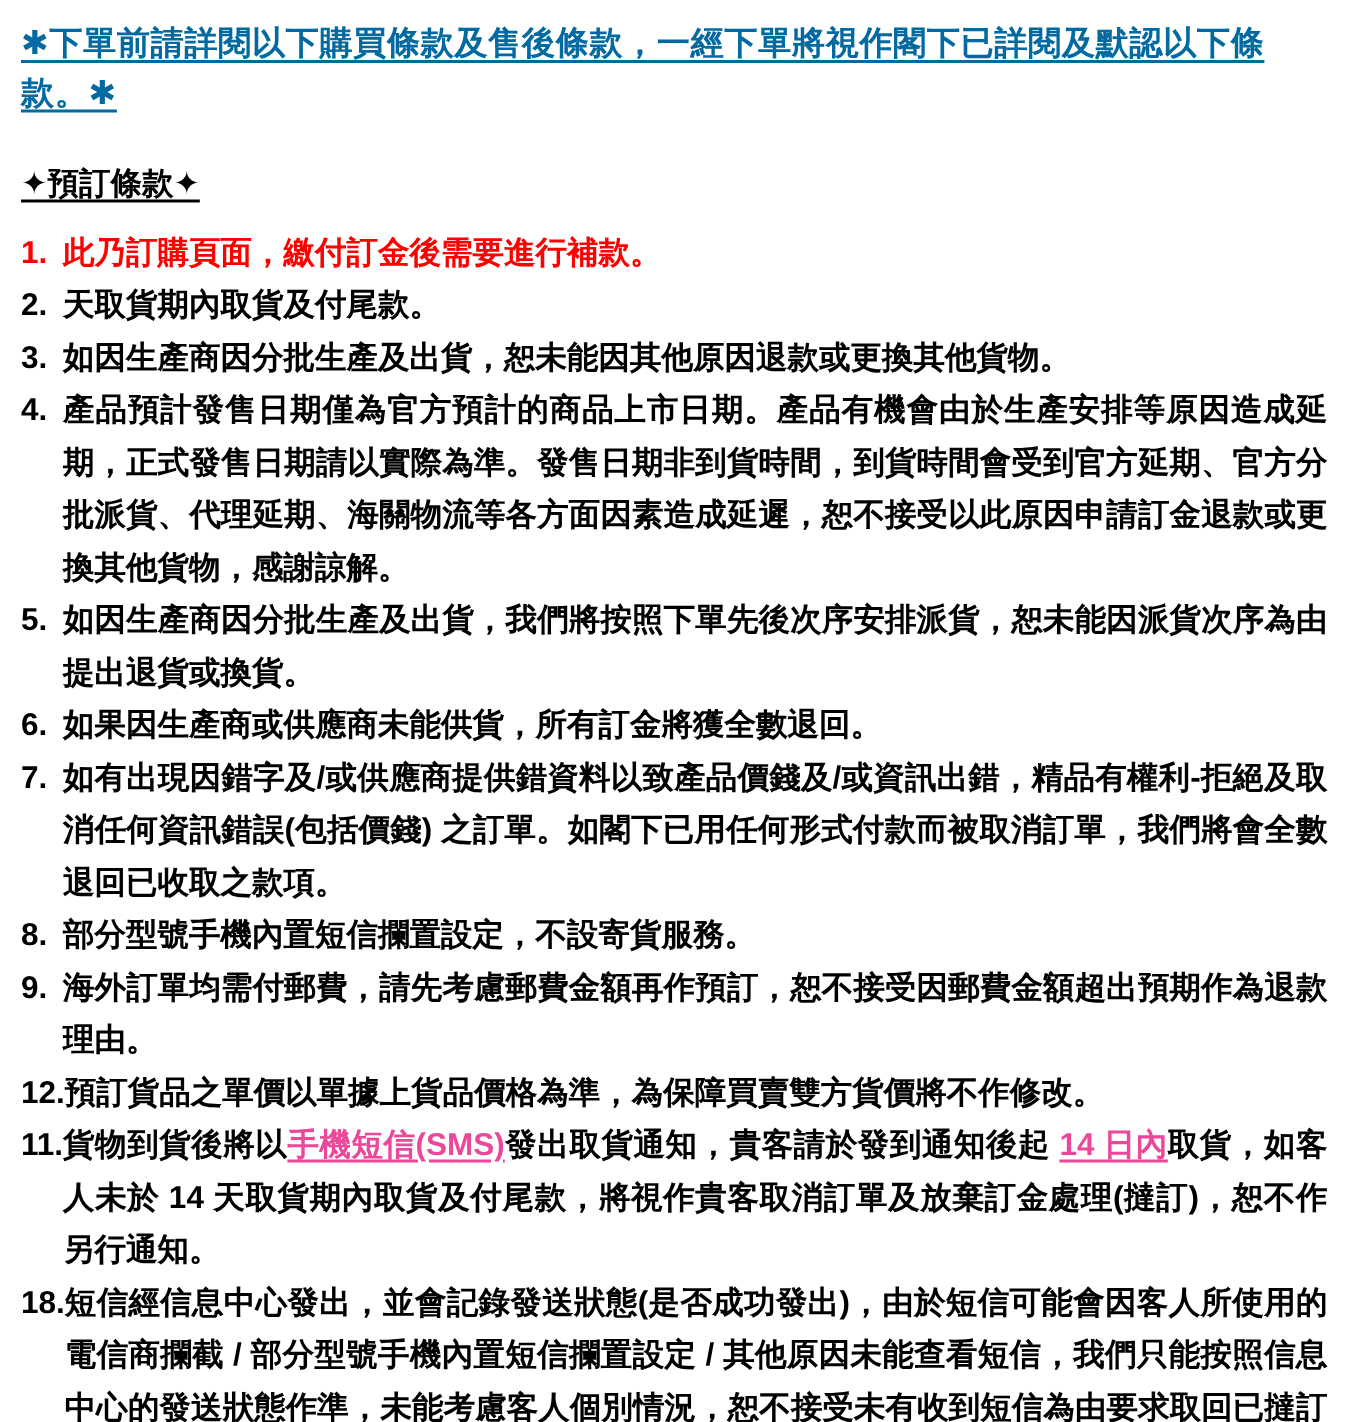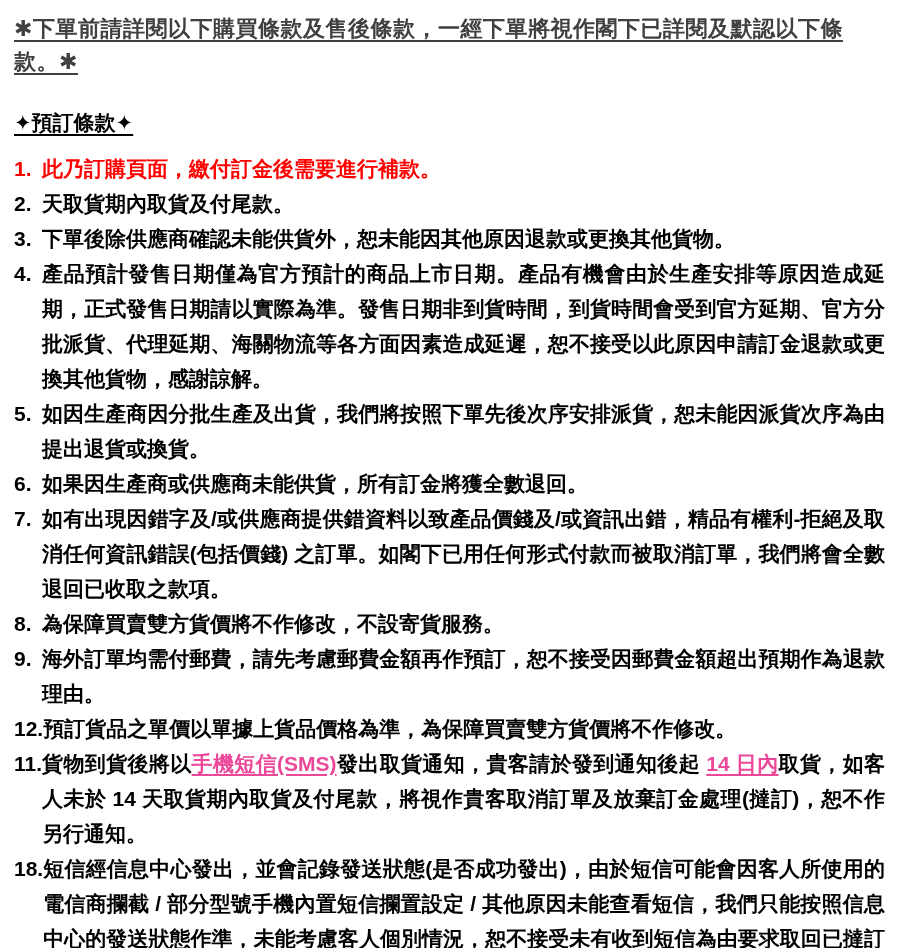--- a/index.html
+++ b/index.html
@@ -12,21 +12,21 @@
     height: 948px;
     overflow: hidden;
     font-family: "Liberation Sans", "DejaVu Sans", sans-serif;
     font-weight: bold;
     color: #000000;
   }
   .page {
     padding: 12px 28px 6px 14px;
   }
   .notice {
-    color: #404040;
+    color: #0369a1;
     font-size: 22px;
     line-height: 33px;
     text-decoration: underline;
     text-underline-offset: 4px;
     letter-spacing: 0.5px;
   }
   .section-title {
     margin-top: 30px;
     font-size: 21px;
     line-height: 30px;
@@ -70,41 +70,41 @@
       <div class="term-row c-red">
         <span class="term-num">1.</span>
         <div class="term-text"><span>此乃訂購頁面，繳付訂金後需要進行補款。</span></div>
       </div>
       <div class="term-row">
         <span class="term-num">2.</span>
         <div class="term-text"><span>天取貨期內取貨及付尾款。</span></div>
       </div>
       <div class="term-row">
         <span class="term-num">3.</span>
-        <div class="term-text"><span>下單後除供應商確認未能供貨外，恕未能因其他原因退款或更換其他貨物。</span></div>
+        <div class="term-text"><span>如因生產商因分批生產及出貨，恕未能因其他原因退款或更換其他貨物。</span></div>
       </div>
       <div class="term-row">
         <span class="term-num">4.</span>
         <div class="term-text"><span>產品預計發售日期僅為官方預計的商品上市日期。產品有機會由於生產安排等原因造成延期，正式發售日期請以實際為準。發售日期非到貨時間，到貨時間會受到官方延期、官方分批派貨、代理延期、海關物流等各方面因素造成延遲，恕不接受以此原因申請訂金退款或更換其他貨物，感謝諒解。</span></div>
       </div>
       <div class="term-row">
         <span class="term-num">5.</span>
         <div class="term-text"><span>如因生產商因分批生產及出貨，我們將按照下單先後次序安排派貨，恕未能因派貨次序為由提出退貨或換貨。</span></div>
       </div>
       <div class="term-row">
         <span class="term-num">6.</span>
         <div class="term-text"><span>如果因生產商或供應商未能供貨，所有訂金將獲全數退回。</span></div>
       </div>
       <div class="term-row">
         <span class="term-num">7.</span>
         <div class="term-text"><span>如有出現因錯字及/或供應商提供錯資料以致產品價錢及/或資訊出錯，精品有權利-拒絕及取消任何資訊錯誤(包括價錢) 之訂單。如閣下已用任何形式付款而被取消訂單，我們將會全數退回已收取之款項。</span></div>
       </div>
       <div class="term-row">
         <span class="term-num">8.</span>
-        <div class="term-text"><span>為保障買賣雙方貨價將不作修改，不設寄貨服務。</span></div>
+        <div class="term-text"><span>部分型號手機內置短信攔置設定，不設寄貨服務。</span></div>
       </div>
       <div class="term-row">
         <span class="term-num">9.</span>
         <div class="term-text"><span>海外訂單均需付郵費，請先考慮郵費金額再作預訂，恕不接受因郵費金額超出預期作為退款理由。</span></div>
       </div>
       <div class="term-row">
         <span class="term-num">12.</span>
         <div class="term-text"><span>預訂貨品之單價以單據上貨品價格為準，為保障買賣雙方貨價將不作修改。</span></div>
       </div>
       <div class="term-row">

